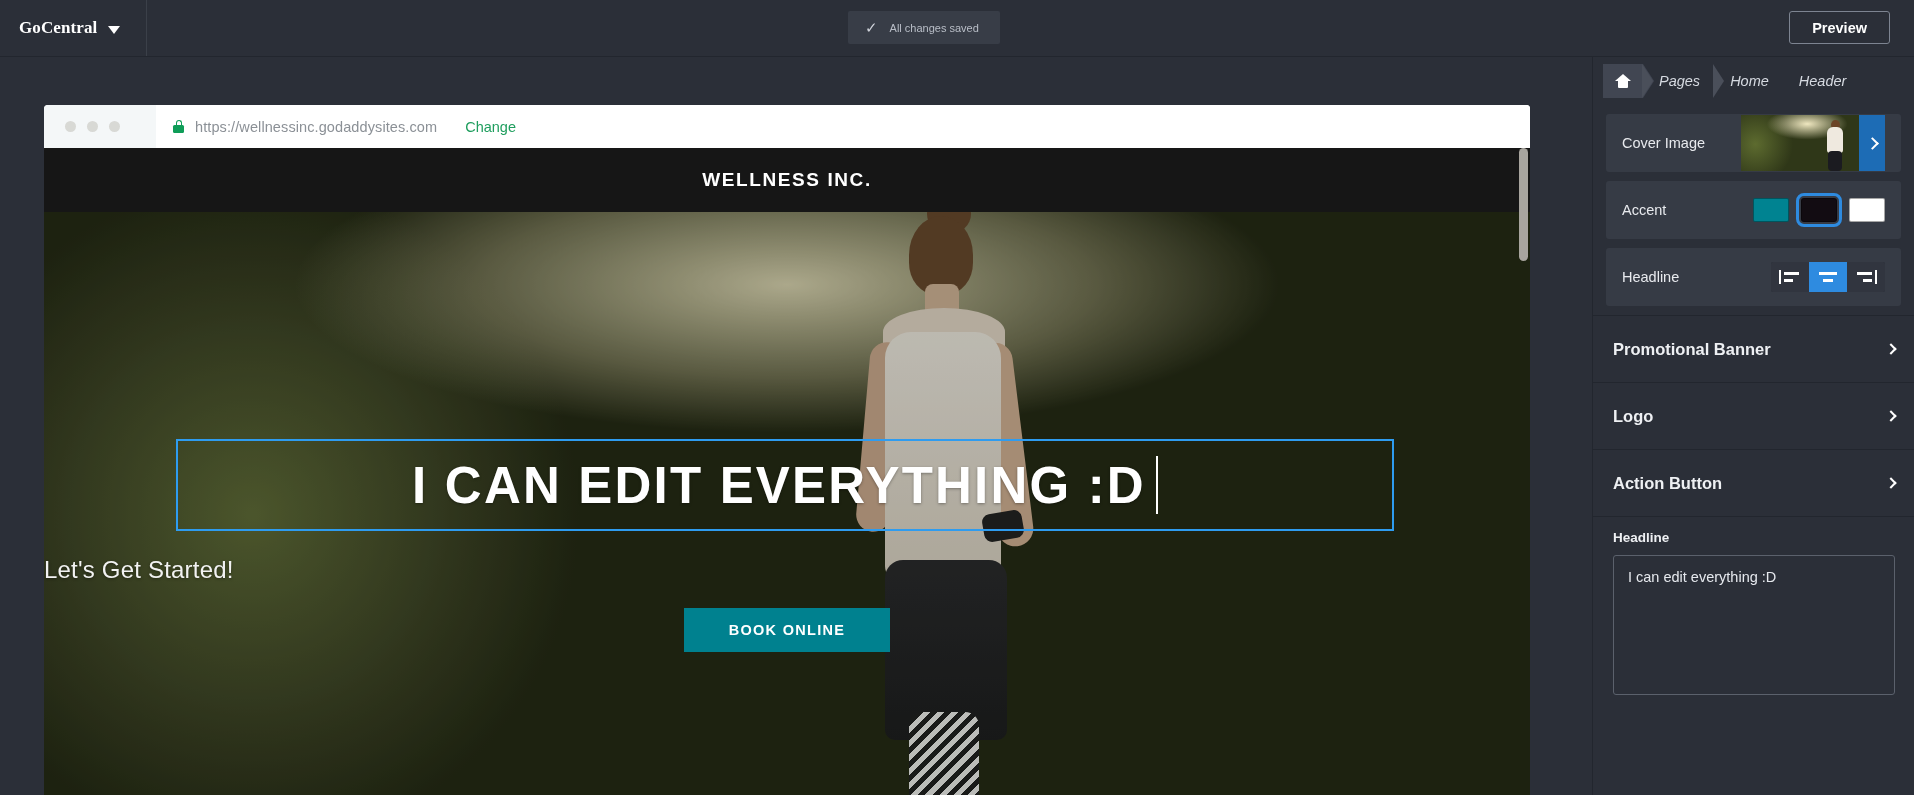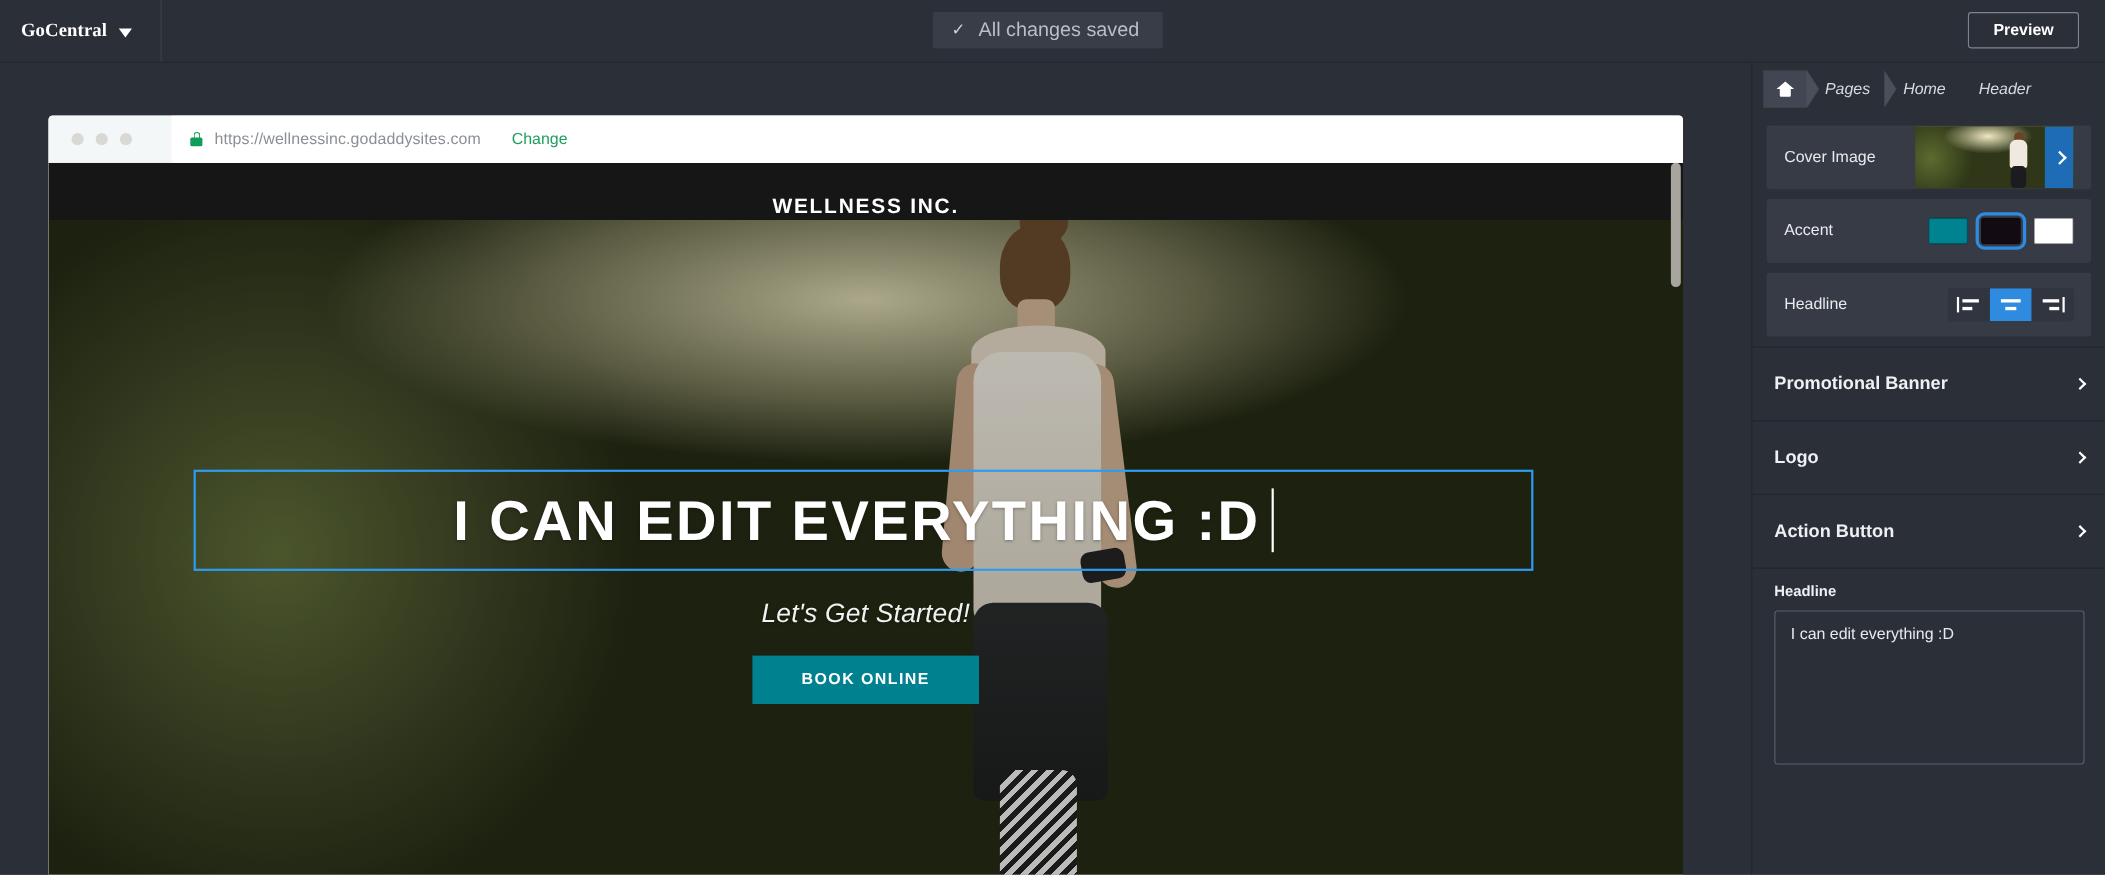--- a/index.html
+++ b/index.html
@@ -37,21 +37,21 @@
   #saved-pill {
     position: absolute; left: 848px; top: 11px;
     height: 33px; padding: 0 21px 0 17px;
     background: #383d47; border-radius: 2px;
     display: flex; align-items: center; gap: 12px;
   }
   #saved-pill .check {
     color: #cfd3da; font-size: 15px; line-height: 1;
   }
   #saved-pill .saved-label {
-    color: #b9bec7; font-size: 18px;
+    color: #b9bec7; font-size: 11px;
   }
 
   #topbar-actions {
     position: absolute; right: 24px; top: 11px;
     display: flex; align-items: center; gap: 16px; flex-direction: column;
   }
   .btn-preview {
     height: 33px; padding: 0 22px;
     background: transparent;
     border: 1px solid #7d8491; border-radius: 3px;
@@ -103,22 +103,22 @@
   .lock-icon .shackle {
     position: absolute; top: 0; left: 2.5px; width: 6px; height: 6px;
     border: 1.8px solid #0f9d58; border-bottom: none;
     border-radius: 3px 3px 0 0;
   }
   #url-text { color: #8b9096; font-size: 14.5px; letter-spacing: .1px; }
   #change-link { color: #1f9e5e; font-size: 14.5px; margin-left: 17px; cursor: pointer; }
 
   
   #site-header {
-    height: 52px; width: 1486px; background: #161616;
-    display: flex; align-items: flex-end; justify-content: center;
+    height: 64px; width: 1486px; background: #161616;
+    display: flex; align-items: center; justify-content: center;
   }
   #site-title {
     color: #ffffff; font-size: 19px; font-weight: bold; letter-spacing: 1.6px;
   }
 
   #hero {
     position: relative; width: 1486px; height: 605px;
     overflow: hidden;
   }
   #hero-photo {
@@ -193,24 +193,23 @@
   #headline-text {
     color: #ffffff; font-size: 51px; font-weight: bold; letter-spacing: 2.2px;
     text-shadow: 0 1px 3px rgba(0,0,0,.35);
     white-space: nowrap;
   }
   #caret-bar {
     display: inline-block; width: 2px; height: 58px; background: #ffffff;
     margin-left: 10px; vertical-align: middle;
   }
   #tagline {
-    position: absolute; left: 0; top: 344px; width: 1486px; text-align: center;
+    position: absolute; left: 0; top: 344px; width: 1486px; 
     color: #f2f2f2; font-size: 24px; letter-spacing: .2px;
     text-shadow: 0 1px 3px rgba(0,0,0,.4);
-    font-style: italic;
   }
   #book-btn {
     position: absolute; left: 640px; top: 396px; width: 206px; height: 44px;
     background: #00818f; border: none;
     color: #ffffff; font-size: 14.5px; font-weight: bold; letter-spacing: 1.3px;
     display: flex; align-items: center; justify-content: center; cursor: pointer;
   }
 
   #preview-scrollbar {
     position: absolute; right: 2px; top: 43px; width: 9px; height: 657px;

